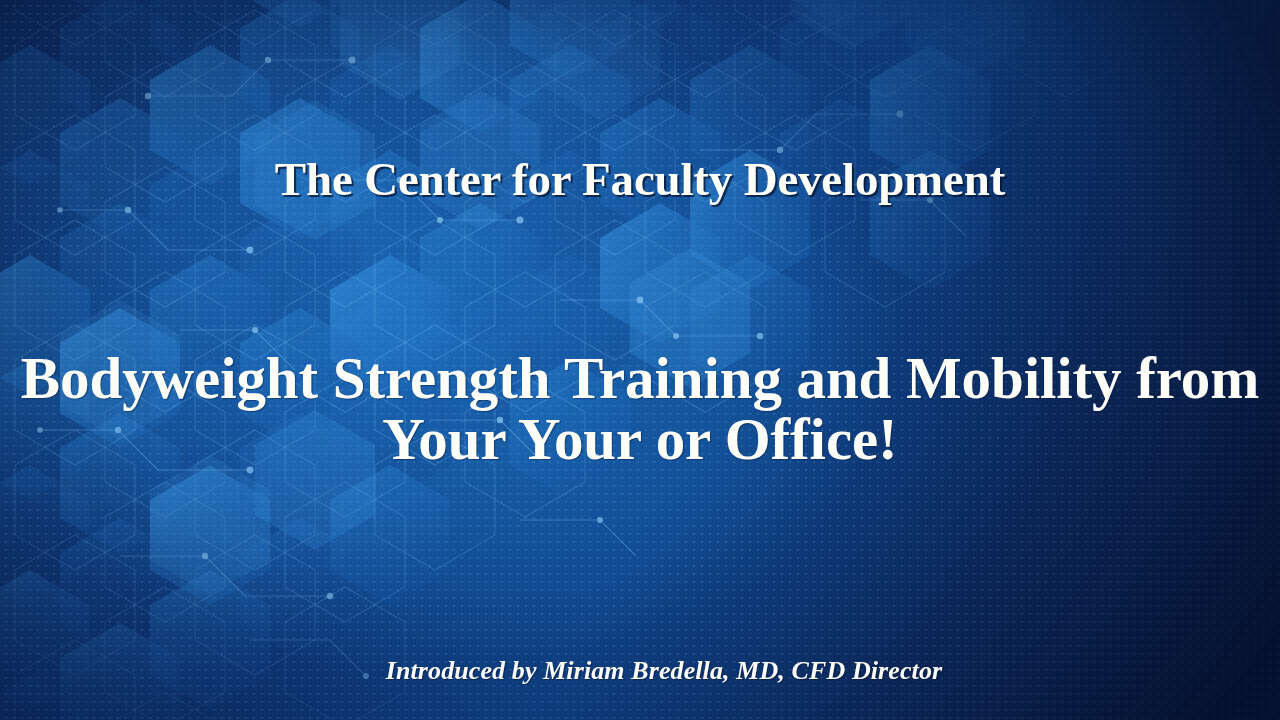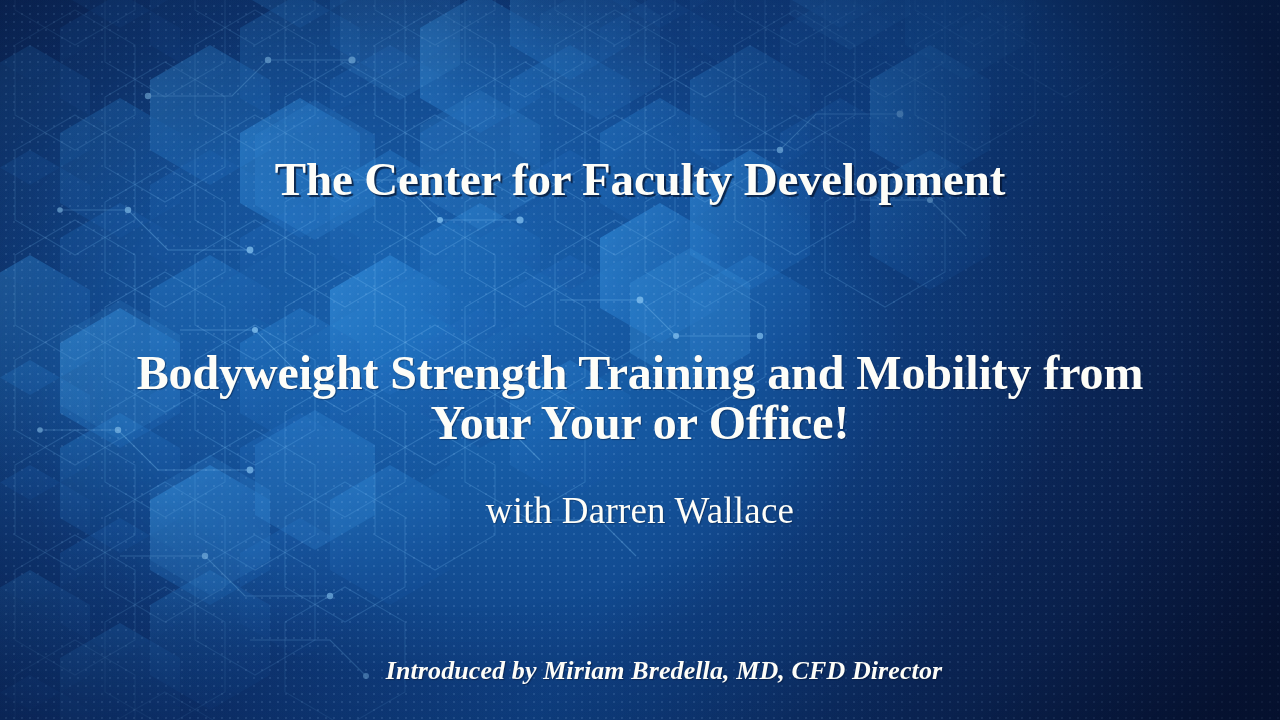--- a/index.html
+++ b/index.html
@@ -61,21 +61,21 @@
     left: 0;
     font-size: 47px;
     font-weight: bold;
     letter-spacing: -0.2px;
     text-shadow: 2px 2px 1px rgba(6,20,48,0.78);
   }
   #presents-title .l2 { display: block; }
   #main-title {
     top: 348px;
     left: 0;
-    font-size: 48px;
+    font-size: 59px;
     font-weight: bold;
     letter-spacing: -0.1px;
     text-shadow: 1px 1px 1px rgba(8,24,54,0.45);
   }
   #main-title .l2 { display: block; }
   #presenter-line {
     top: 492px;
     left: 0;
     font-size: 37px;
     font-weight: normal;
@@ -328,18 +328,17 @@
   <div class="bg-layer" id="bg-dots"></div>
 
   <div class="bg-layer" id="bg-vignette"></div>
 
   <div id="content">
 
     <div class="tline" id="presents-title"><span>The Center for Faculty Development</span></div>
 
     <div class="tline" id="main-title"><span>Bodyweight Strength Training and Mobility from</span><span class="l2">Your Your or Office!</span></div>
 
-    <div class="tline" id="presenter-line">with Darren Wallace</div>
 
     <div class="tline" id="intro-line">Introduced by Miriam Bredella, MD, CFD Director</div>
 
   </div>
 </div>
 
 </body></html>

